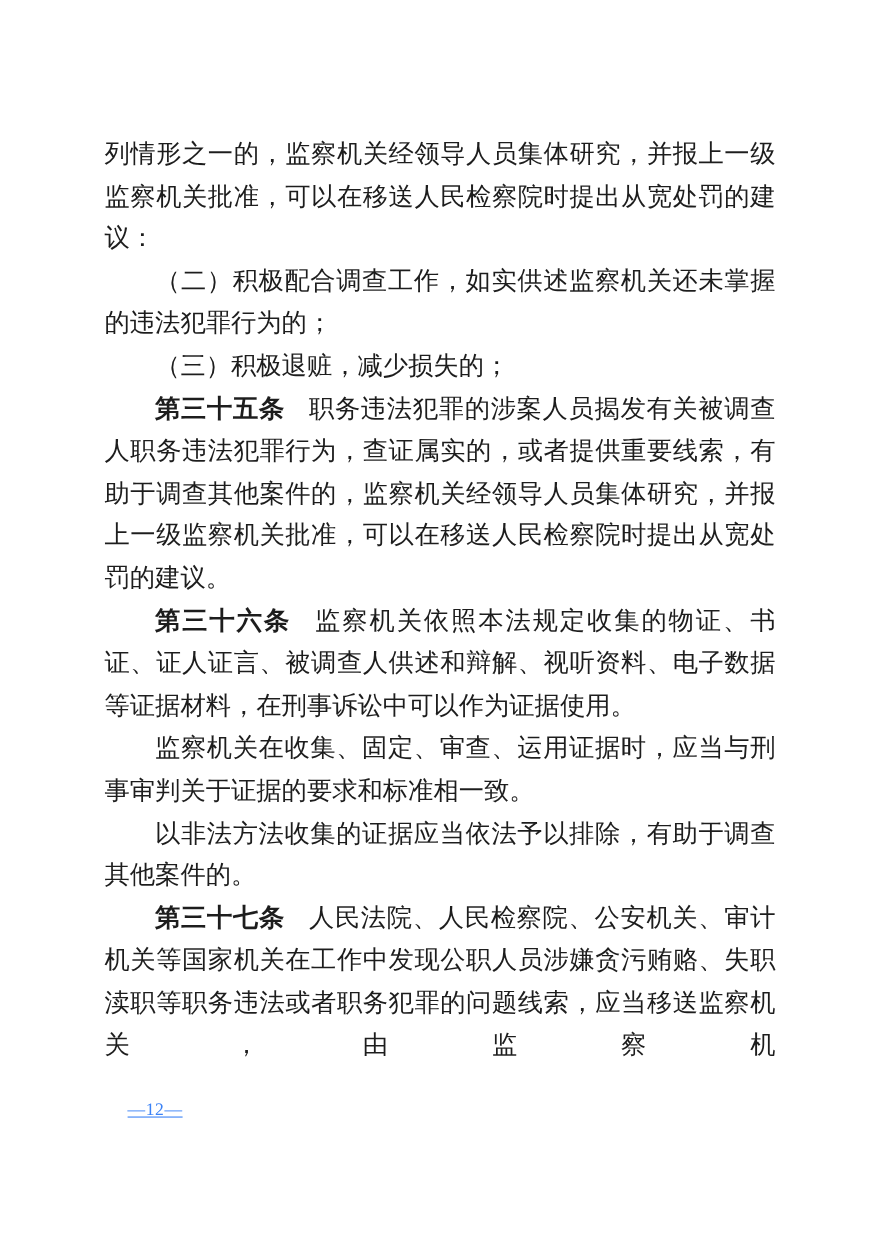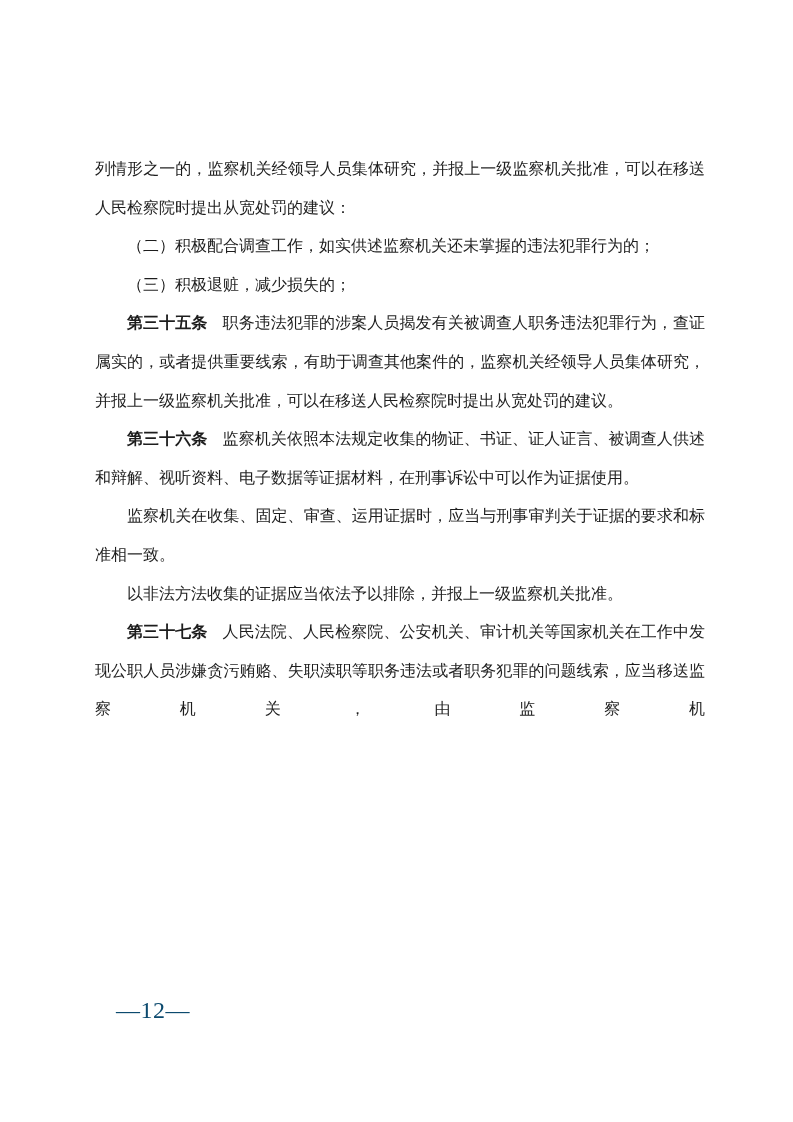--- a/index.html
+++ b/index.html
@@ -12,23 +12,23 @@
     width: 793px;
     height: 1122px;
     background: #ffffff;
     overflow: hidden;
     font-family: "Liberation Serif", serif;
     color: #1d1d1d;
   }
   .body-text {
     position: absolute;
     left: 95px;
-    top: 150px;
+    top: 121px;
     width: 610px;
-    font-size: 16px;
+    font-size: 23px;
     line-height: 38.6px;
     text-align: justify;
     letter-spacing: 0;
   }
   .para {
     margin: 0;
     padding: 0;
     text-indent: 2em;
   }
   .para.continuation {
@@ -38,24 +38,25 @@
     text-align-last: justify;
   }
   .article-term {
     font-weight: bold;
     margin-right: 0.95em;
   }
   .page-footer {
     position: absolute;
     left: 116px;
     top: 998px;
-    font-size: 24px;
+    font-size: 16px;
     line-height: 24px;
-    color: #0c4a6e;
+    color: #3b82f6;
     letter-spacing: 0.5px;
+    text-decoration: underline;
   }
 </style>
 </head>
 <body>
 
 <div class="page">
   <div class="body-text">
 
     <p class="para continuation">列情形之一的，监察机关经领导人员集体研究，并报上一级监察机关批准，可以在移送人民检察院时提出从宽处罚的建议：</p>
 
@@ -68,21 +69,21 @@
     <p class="para">
       <span class="article-term">第三十五条</span><span>职务违法犯罪的涉案人员揭发有关被调查人职务违法犯罪行为，查证属实的，或者提供重要线索，有助于调查其他案件的，监察机关经领导人员集体研究，并报上一级监察机关批准，可以在移送人民检察院时提出从宽处罚的建议。</span>
     </p>
 
     <p class="para">
       <span class="article-term">第三十六条</span><span>监察机关依照本法规定收集的物证、书证、证人证言、被调查人供述和辩解、视听资料、电子数据等证据材料，在刑事诉讼中可以作为证据使用。</span>
     </p>
 
     <p class="para">监察机关在收集、固定、审查、运用证据时，应当与刑事审判关于证据的要求和标准相一致。</p>
 
-    <p class="para">以非法方法收集的证据应当依法予以排除，并报上一级监察机关批准。</p>
+    <p class="para">以非法方法收集的证据应当依法予以排除，有助于调查其他案件的。</p>
 
     <p class="para continues">
       <span class="article-term">第三十七条</span><span>人民法院、人民检察院、公安机关、审计机关等国家机关在工作中发现公职人员涉嫌贪污贿赂、失职渎职等职务违法或者职务犯罪的问题线索，应当移送监察机关，由监察机</span>
     </p>
 
   </div>
 
   <div class="page-footer">—12—</div>
 </div>
 

